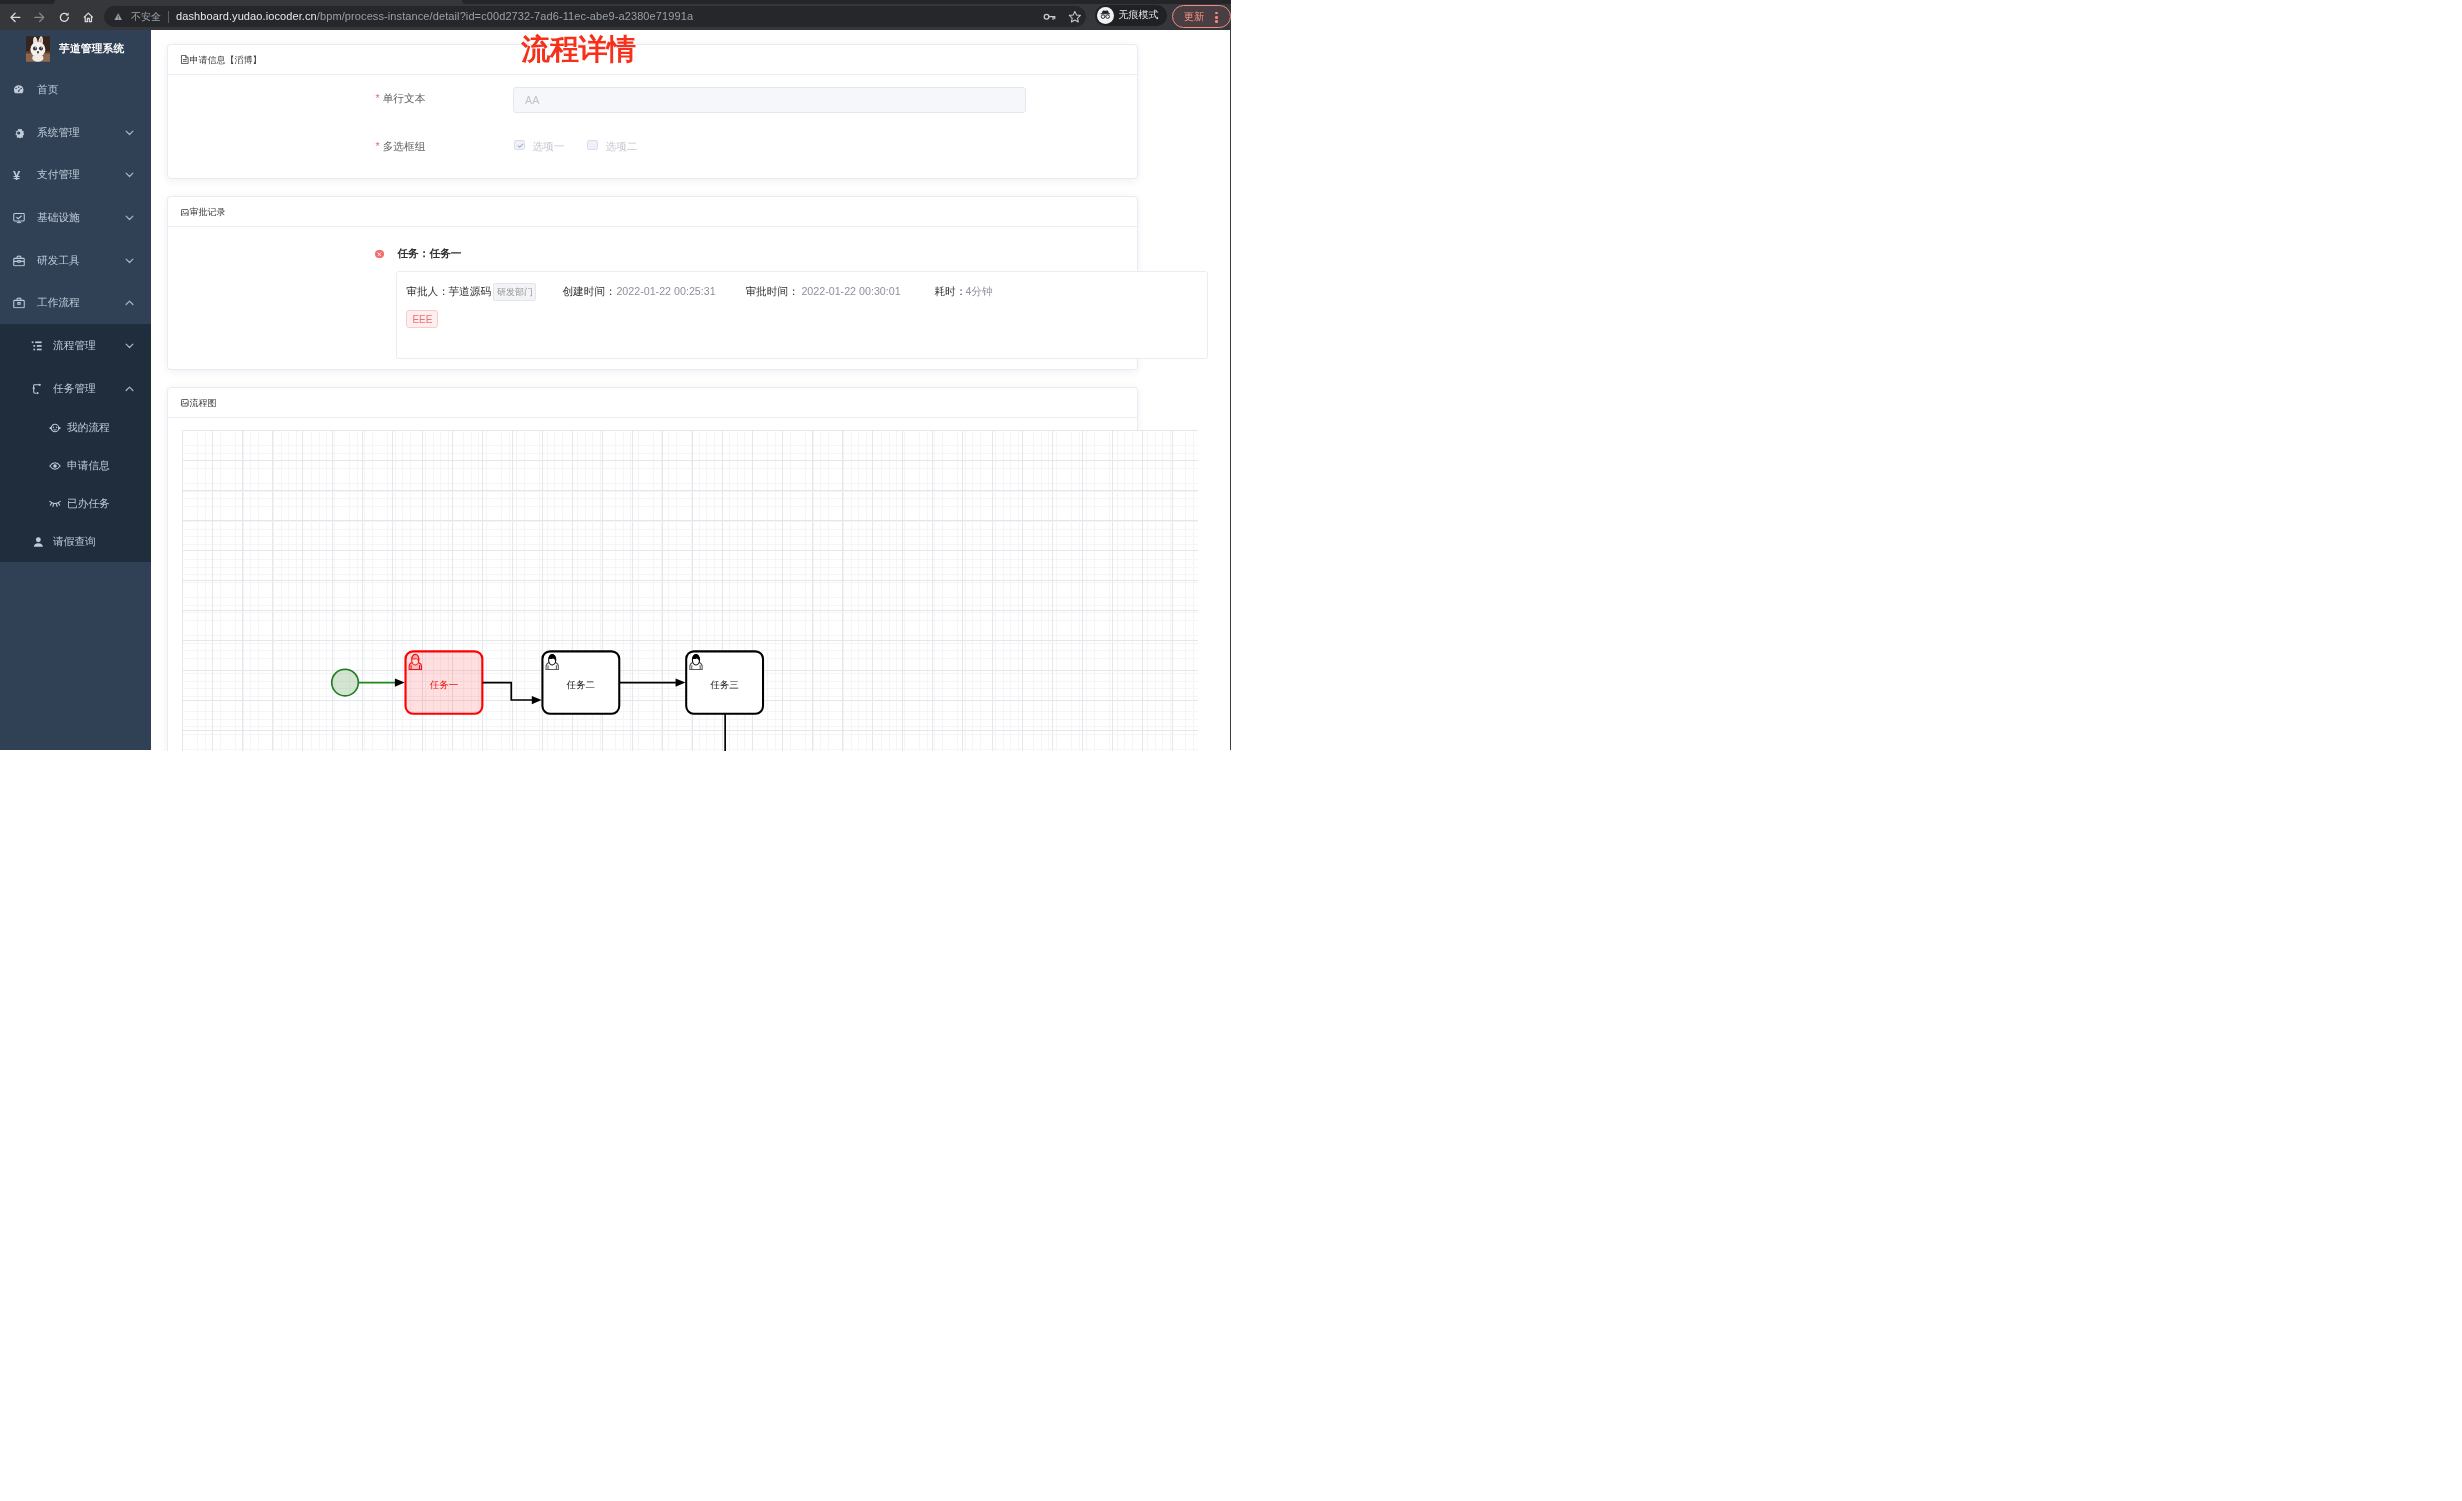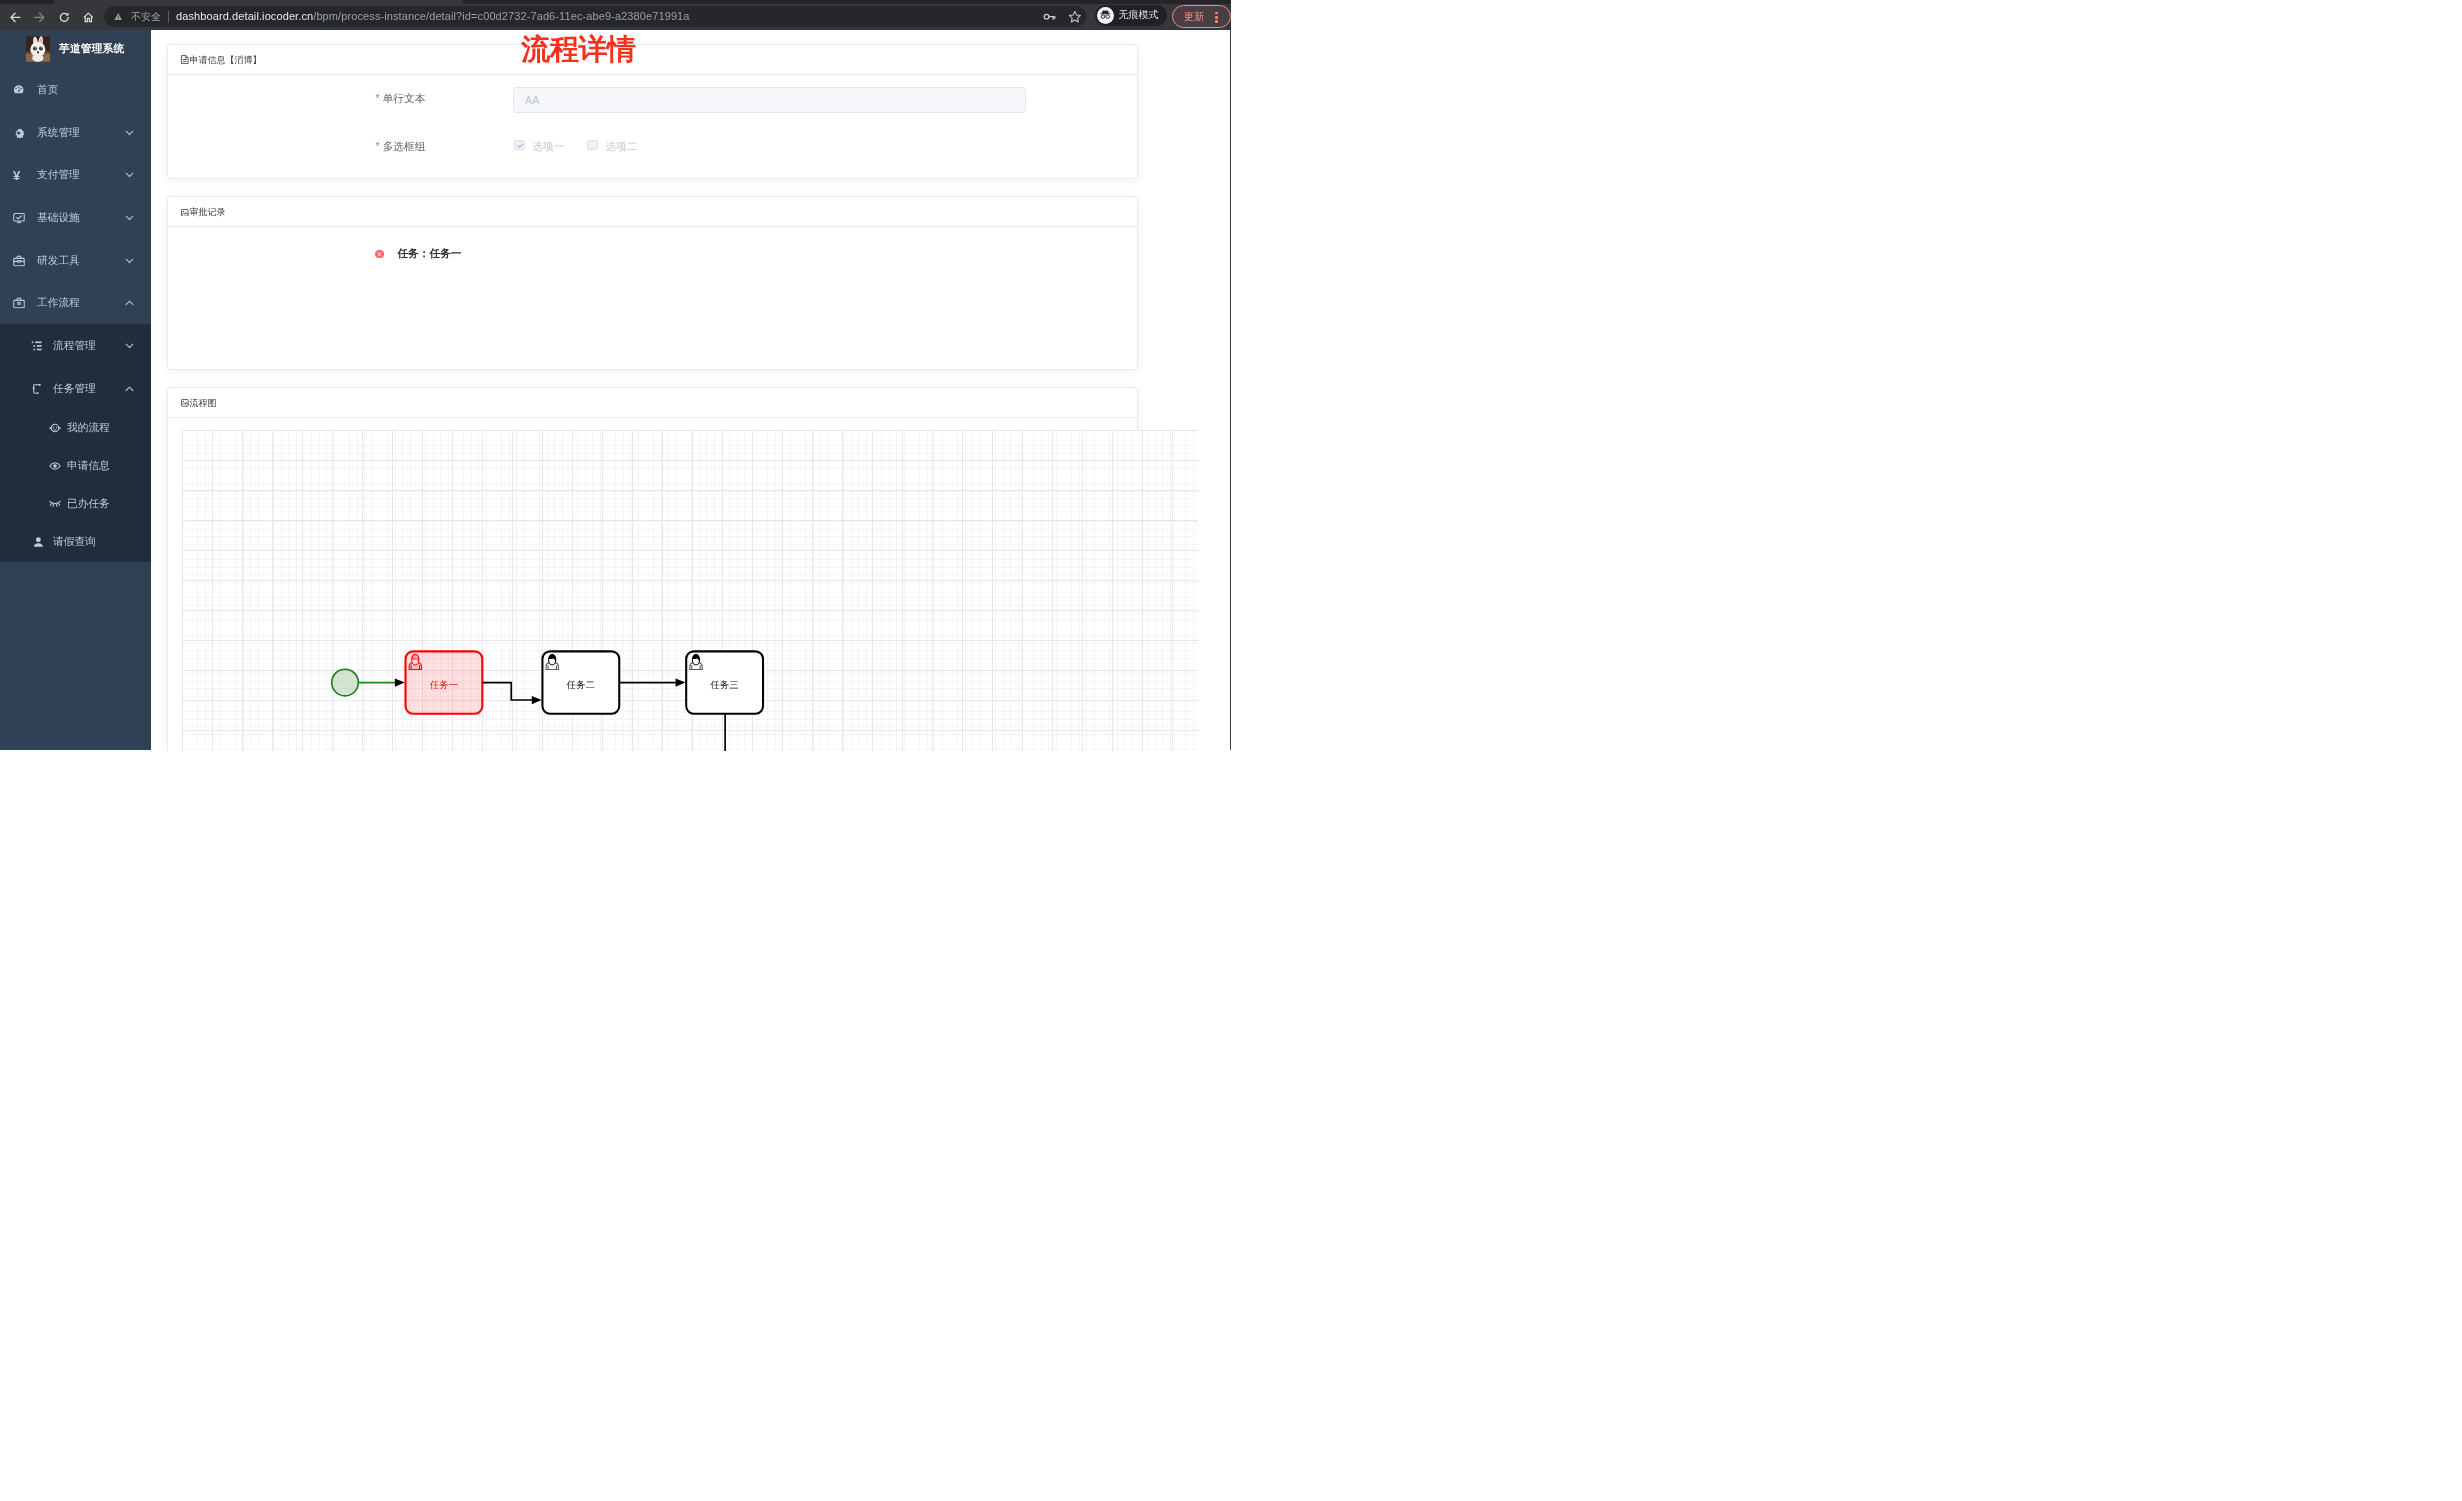--- a/index.html
+++ b/index.html
@@ -80,21 +80,21 @@
       </svg>
   </div>
   <div id="omnibox">
     <svg class="warn" width="8.4" height="7.6" viewBox="0 0 11 10">
         <path d="M5.5 0.4 L10.7 9.6 H0.3 Z" fill="#9aa0a6"></path>
         <rect x="5" y="3.4" width="1.1" height="3" fill="#35363a"></rect>
         <rect x="5" y="7.2" width="1.1" height="1.2" fill="#35363a"></rect>
       </svg>
     <span class="nsec">不安全</span>
     <div class="sep"></div>
-    <span class="url"><b>dashboard.detail.iocoder.cn</b>/bpm/process-instance/detail?id=c00d2732-7ad6-11ec-abe9-a2380e71991a</span>
+    <span class="url"><b>dashboard.yudao.iocoder.cn</b>/bpm/process-instance/detail?id=c00d2732-7ad6-11ec-abe9-a2380e71991a</span>
 
     <svg class="abs" style="left:939px;top:5.3px;" width="13" height="11.4" viewBox="0 0 17 15">
         <circle cx="4.6" cy="7.5" r="3.1" fill="none" stroke="#c7c9cc" stroke-width="1.7"></circle>
         <path d="M7.7 7.5 H15.6 M13.2 7.5 v3.4 M15.4 7.5 v2.4" stroke="#c7c9cc" stroke-width="1.7" fill="none" stroke-linecap="round"></path>
       </svg>
 
     <svg class="abs" style="left:964px;top:3.8px;" width="13.7" height="13.7" viewBox="0 0 18 18">
         <path d="M9 1.8 L11.2 6.5 16.3 7.1 12.5 10.6 13.5 15.7 9 13.1 4.5 15.7 5.5 10.6 1.7 7.1 6.8 6.5 Z" fill="none" stroke="#c7c9cc" stroke-width="1.4" stroke-linejoin="round"></path>
       </svg>
   </div>
@@ -299,20 +299,34 @@
       <span class="htx" style="line-height:30px;">审批记录</span>
     </div>
 
     <div class="abs" style="left:207px; top:53px; width:8.4px; height:8.4px; border-radius:50%; background:#f56c6c;">
       <svg class="abs" style="left:1.9px;top:1.9px;" width="4.6" height="4.6" viewBox="0 0 6 6">
           <path d="M1 1 L5 5 M5 1 L1 5" stroke="#fff" stroke-width="1.2" stroke-linecap="round"></path>
         </svg>
     </div>
     <div class="abs" style="left:229px; top:50px; font-size:10.7px; font-weight:700; color:#303133;">任务：任务一</div>
 
+    <div class="abs" style="left:228px; top:74px; width:812px; height:88px; border:0.8px solid #e8edf4; border-radius:3px; background:#fff;">
+      <div class="abs" style="left:0; top:11.8px; width:100%; height:15px; font-size:10.7px; line-height:15px; white-space:nowrap;">
+        <span class="abs" style="left:8.8px; color:#303133;">审批人：</span>
+        <span class="abs" style="left:51px; color:#303133;">芋道源码</span>
+        <span class="abs" style="left:165px; color:#303133;">创建时间：</span>
+        <span class="abs" style="left:219px; color:#8b909a;">2022-01-22 00:25:31</span>
+        <span class="abs" style="left:348px; color:#303133;">审批时间：</span>
+        <span class="abs" style="left:404px; color:#8b909a;">2022-01-22 00:30:01</span>
+        <span class="abs" style="left:537px; color:#303133;">耗时：</span>
+        <span class="abs" style="left:568px; color:#8b909a;">4分钟</span>
+      </div>
+      <div class="abs" style="left:96px; top:11px; width:43px; height:18px; background:#f4f4f6; border:0.8px solid #e1e5ec; border-radius:2.3px; text-align:center; line-height:17px; font-size:9px; color:#909399;">研发部门</div>
+      <div class="abs" style="left:9px; top:38px; width:32px; height:18px; background:#fdeff0; border:0.8px solid #fbcaca; border-radius:3px; text-align:center; line-height:17px; font-size:10px; color:#f56c6c;">EEE</div>
+    </div>
   </div>
 
   <div class="card" style="top:357px; height:404px;">
     <div class="chead" style="height:30px;">
       <svg class="hic" style="top:11.4px;" width="7.6" height="7.6" viewBox="0 0 10 10">
           <rect x="0.6" y="0.6" width="8.8" height="8.8" rx="1" fill="none" stroke="#3a3d42" stroke-width="1.1"></rect>
           <circle cx="3" cy="3.2" r="0.8" fill="#3a3d42"></circle>
           <path d="M1.2 7.6 L3.6 5 L5.4 7 L7 4.6 L8.8 7.4" fill="none" stroke="#3a3d42" stroke-width="1.1"></path>
         </svg>
       <span class="htx" style="line-height:30px;">流程图</span>

